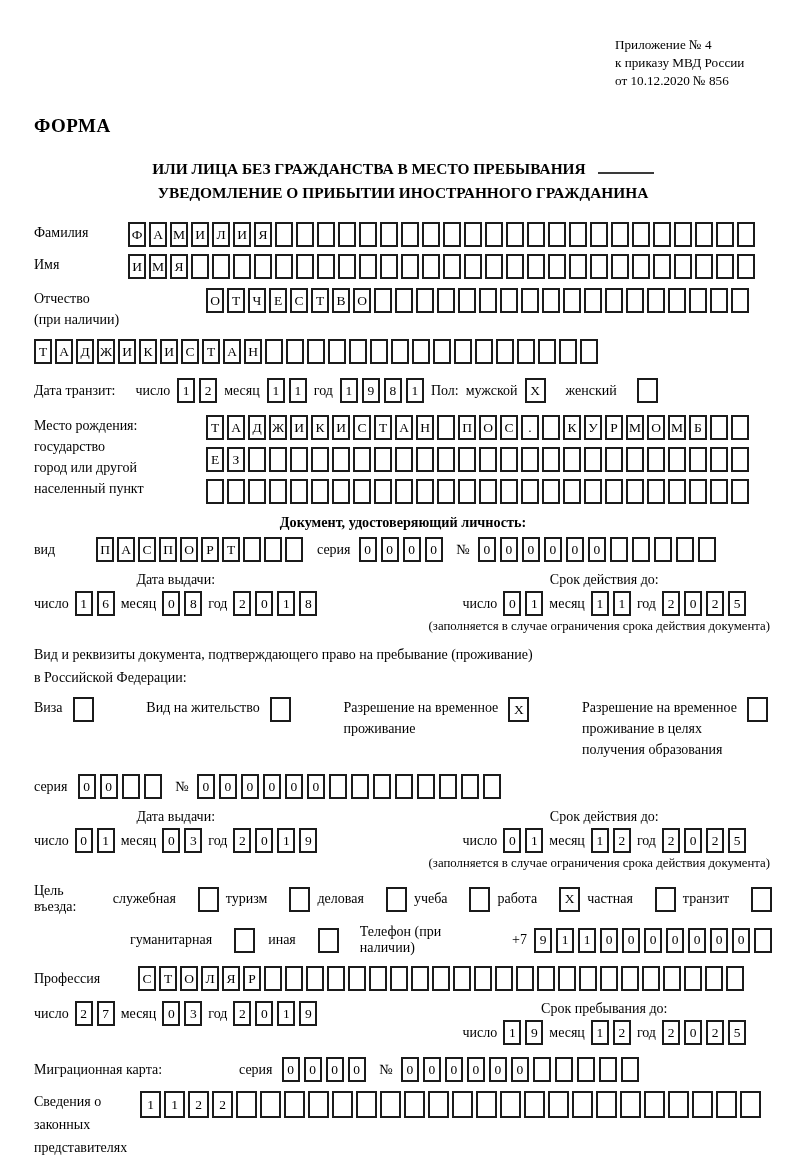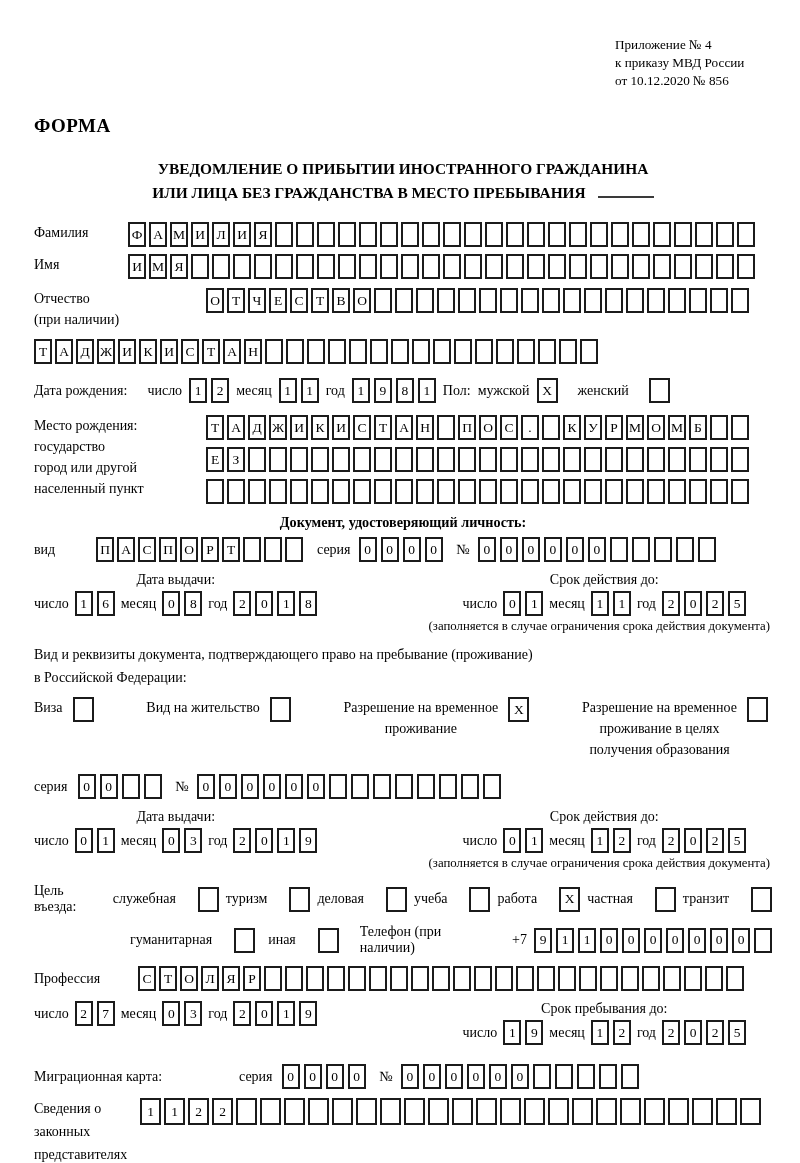--- a/index.html
+++ b/index.html
@@ -43,45 +43,45 @@
   .dates-row{display:flex;}
   .date-col{display:flex;flex-direction:column;}
   .date-col.right{margin-left:auto;margin-right:26px;}
   .date-head{text-align:center;margin-bottom:3px;}
   .date-group{display:flex;align-items:center;gap:6px;}
   .note{text-align:right;font-size:12.8px;margin-top:3px;padding-right:2px;}
 
   .intro{margin-top:10px;line-height:1.6;}
   .opts{display:flex;align-items:flex-start;margin-top:8px;justify-content:space-between;padding-right:4px;}
   .opt{display:flex;align-items:flex-start;gap:10px;}
-  .opt .olabel{white-space:pre-line;text-align:center;line-height:1.5;}
+  .opt .olabel{white-space:pre-line;line-height:1.5;}
 
   .purpose-row{display:flex;align-items:center;gap:7px;margin-top:12px;flex-wrap:nowrap;}
   .p-item{display:flex;align-items:center;gap:22px;}
   .indent2{margin-left:96px;margin-top:9px;}
 
   .legal-right{display:flex;flex-direction:column;gap:9px;}
 </style>
 </head>
 <body>
 
 <div class="page">
 
   <div class="header-block">
     <p>Приложение № 4</p>
     <p>к приказу МВД России</p>
     <p>от 10.12.2020 № 856</p>
   </div>
   <div class="form-label">ФОРМА</div>
 
   <div class="title">
-    <div>УВЕДОМЛЕНИЕ О ПРИБЫТИИ ИНОСТРАННОГО ГРАЖДАНИНА</div>
     <div>
       <span>ИЛИ ЛИЦА БЕЗ ГРАЖДАНСТВА В МЕСТО ПРЕБЫВАНИЯ</span><span class="blank-line"></span>
     </div>
+    <div>УВЕДОМЛЕНИЕ О ПРИБЫТИИ ИНОСТРАННОГО ГРАЖДАНИНА</div>
   </div>
 
 
   <div class="row" style="margin-top:18px;">
     <span class="label w-surname">Фамилия</span>
     <span class="cells">
         <span class="cell">Ф</span>
         <span class="cell">А</span>
         <span class="cell">М</span>
         <span class="cell">И</span>
@@ -209,21 +209,21 @@
         <span class="cell"></span>
         <span class="cell"></span>
         <span class="cell"></span>
         <span class="cell"></span>
         <span class="cell"></span>
         <span class="cell"></span>
       </span>
   </div>
 
   <div class="row center" style="margin-top:14px;gap:7px;">
-    <span>Дата рождения:</span>
+    <span>Дата транзит:</span>
     <span style="width:6px;"></span>
     <span>число</span>
     <span class="cells sp">
         <span class="cell">1</span>
         <span class="cell">2</span>
       </span>
     <span>месяц</span>
     <span class="cells sp">
         <span class="cell">1</span>
         <span class="cell">1</span>
@@ -664,21 +664,21 @@
               <span class="cell">2</span>
               <span class="cell">0</span>
               <span class="cell">2</span>
               <span class="cell">5</span>
             </span>
         </div>
       </div>
     </div>
   </div>
 
-  <div class="row center" style="margin-top:19px;">
+  <div class="row center" style="margin-top:12px;">
     <span class="label w-migr">Миграционная карта:</span>
     <span style="margin-right:9px;">серия</span>
     <span class="cells sp">
         <span class="cell">0</span>
         <span class="cell">0</span>
         <span class="cell">0</span>
         <span class="cell">0</span>
       </span>
     <span class="inline-gap">№</span>
     <span class="cells sp">

